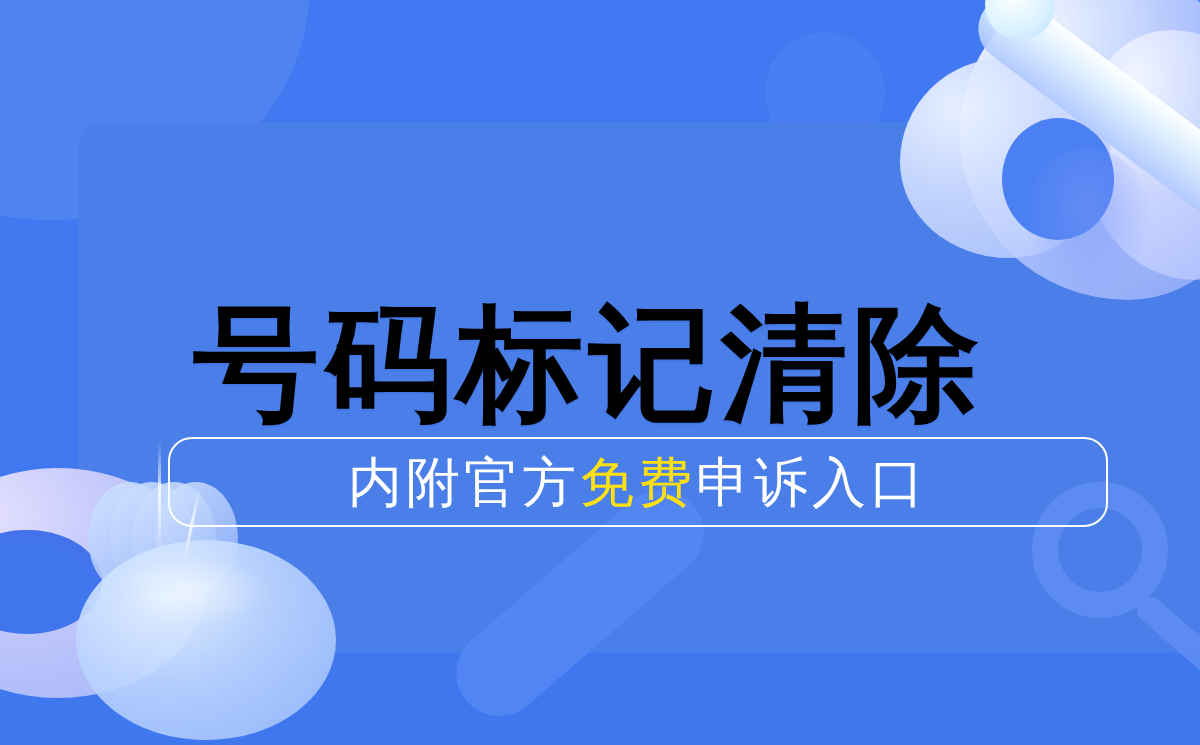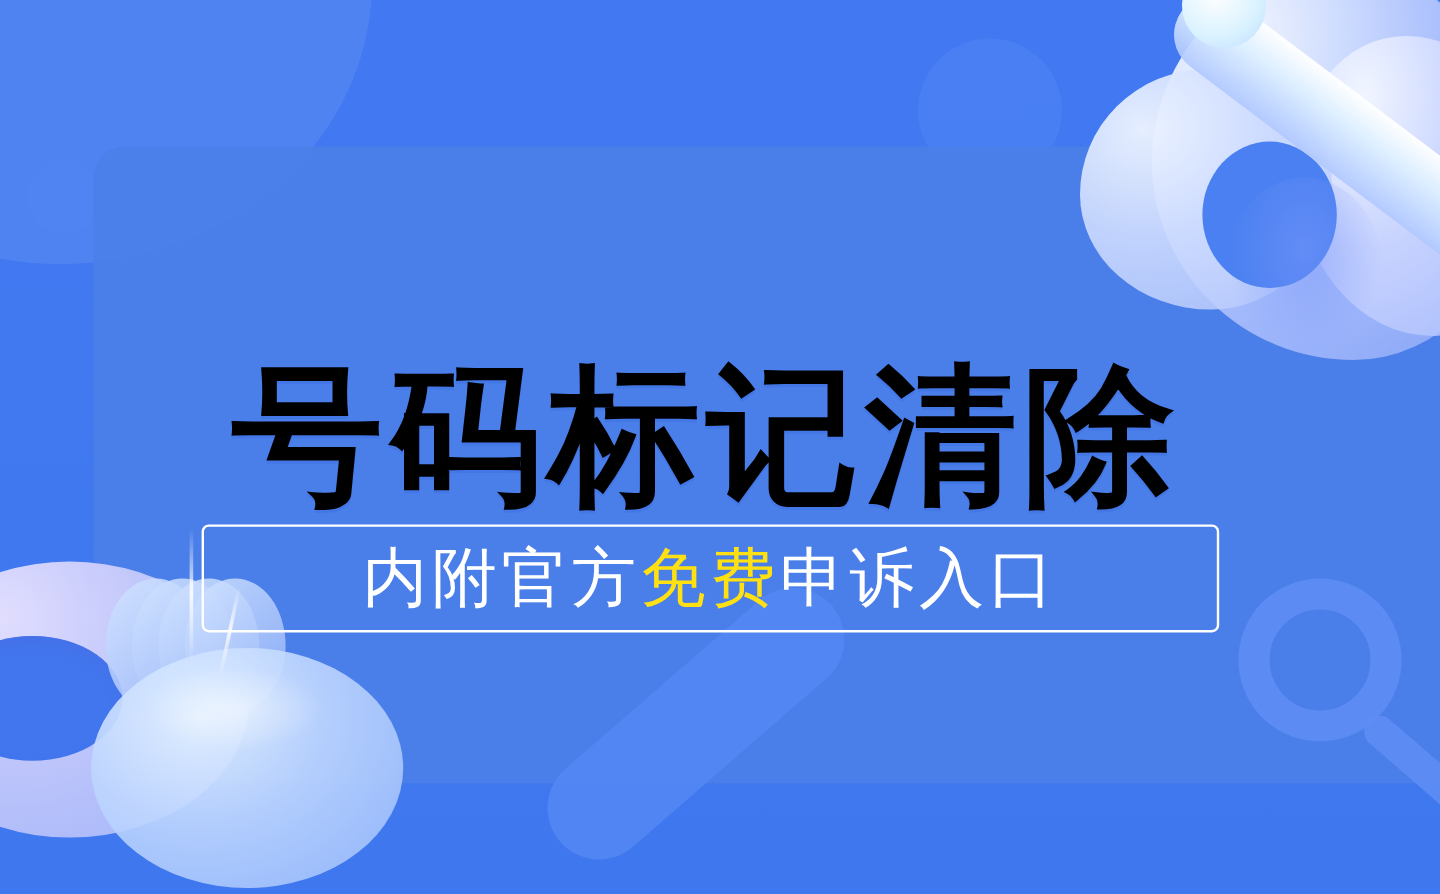--- a/index.html
+++ b/index.html
@@ -272,24 +272,24 @@
     letter-spacing: 6px;
     white-space: nowrap;
     text-shadow: 0 2px 0 rgba(40,90,210,.18);
     margin-top: 45px;
   }
 
   .sub-box {
     position: absolute;
     left: 168px;
     top: 437px;
-    width: 848px;
+    width: 940px;
     height: 90px;
     border: 2px solid #ffffff;
-    border-radius: 6px;
+    border-radius: 24px;
     box-sizing: border-box;
   }
   .sub-text {
     position: absolute;
     left: 0;
     right: 0;
     top: 50%;
     transform: translateY(-50%);
     text-align: center;
     font-size: 54px;

